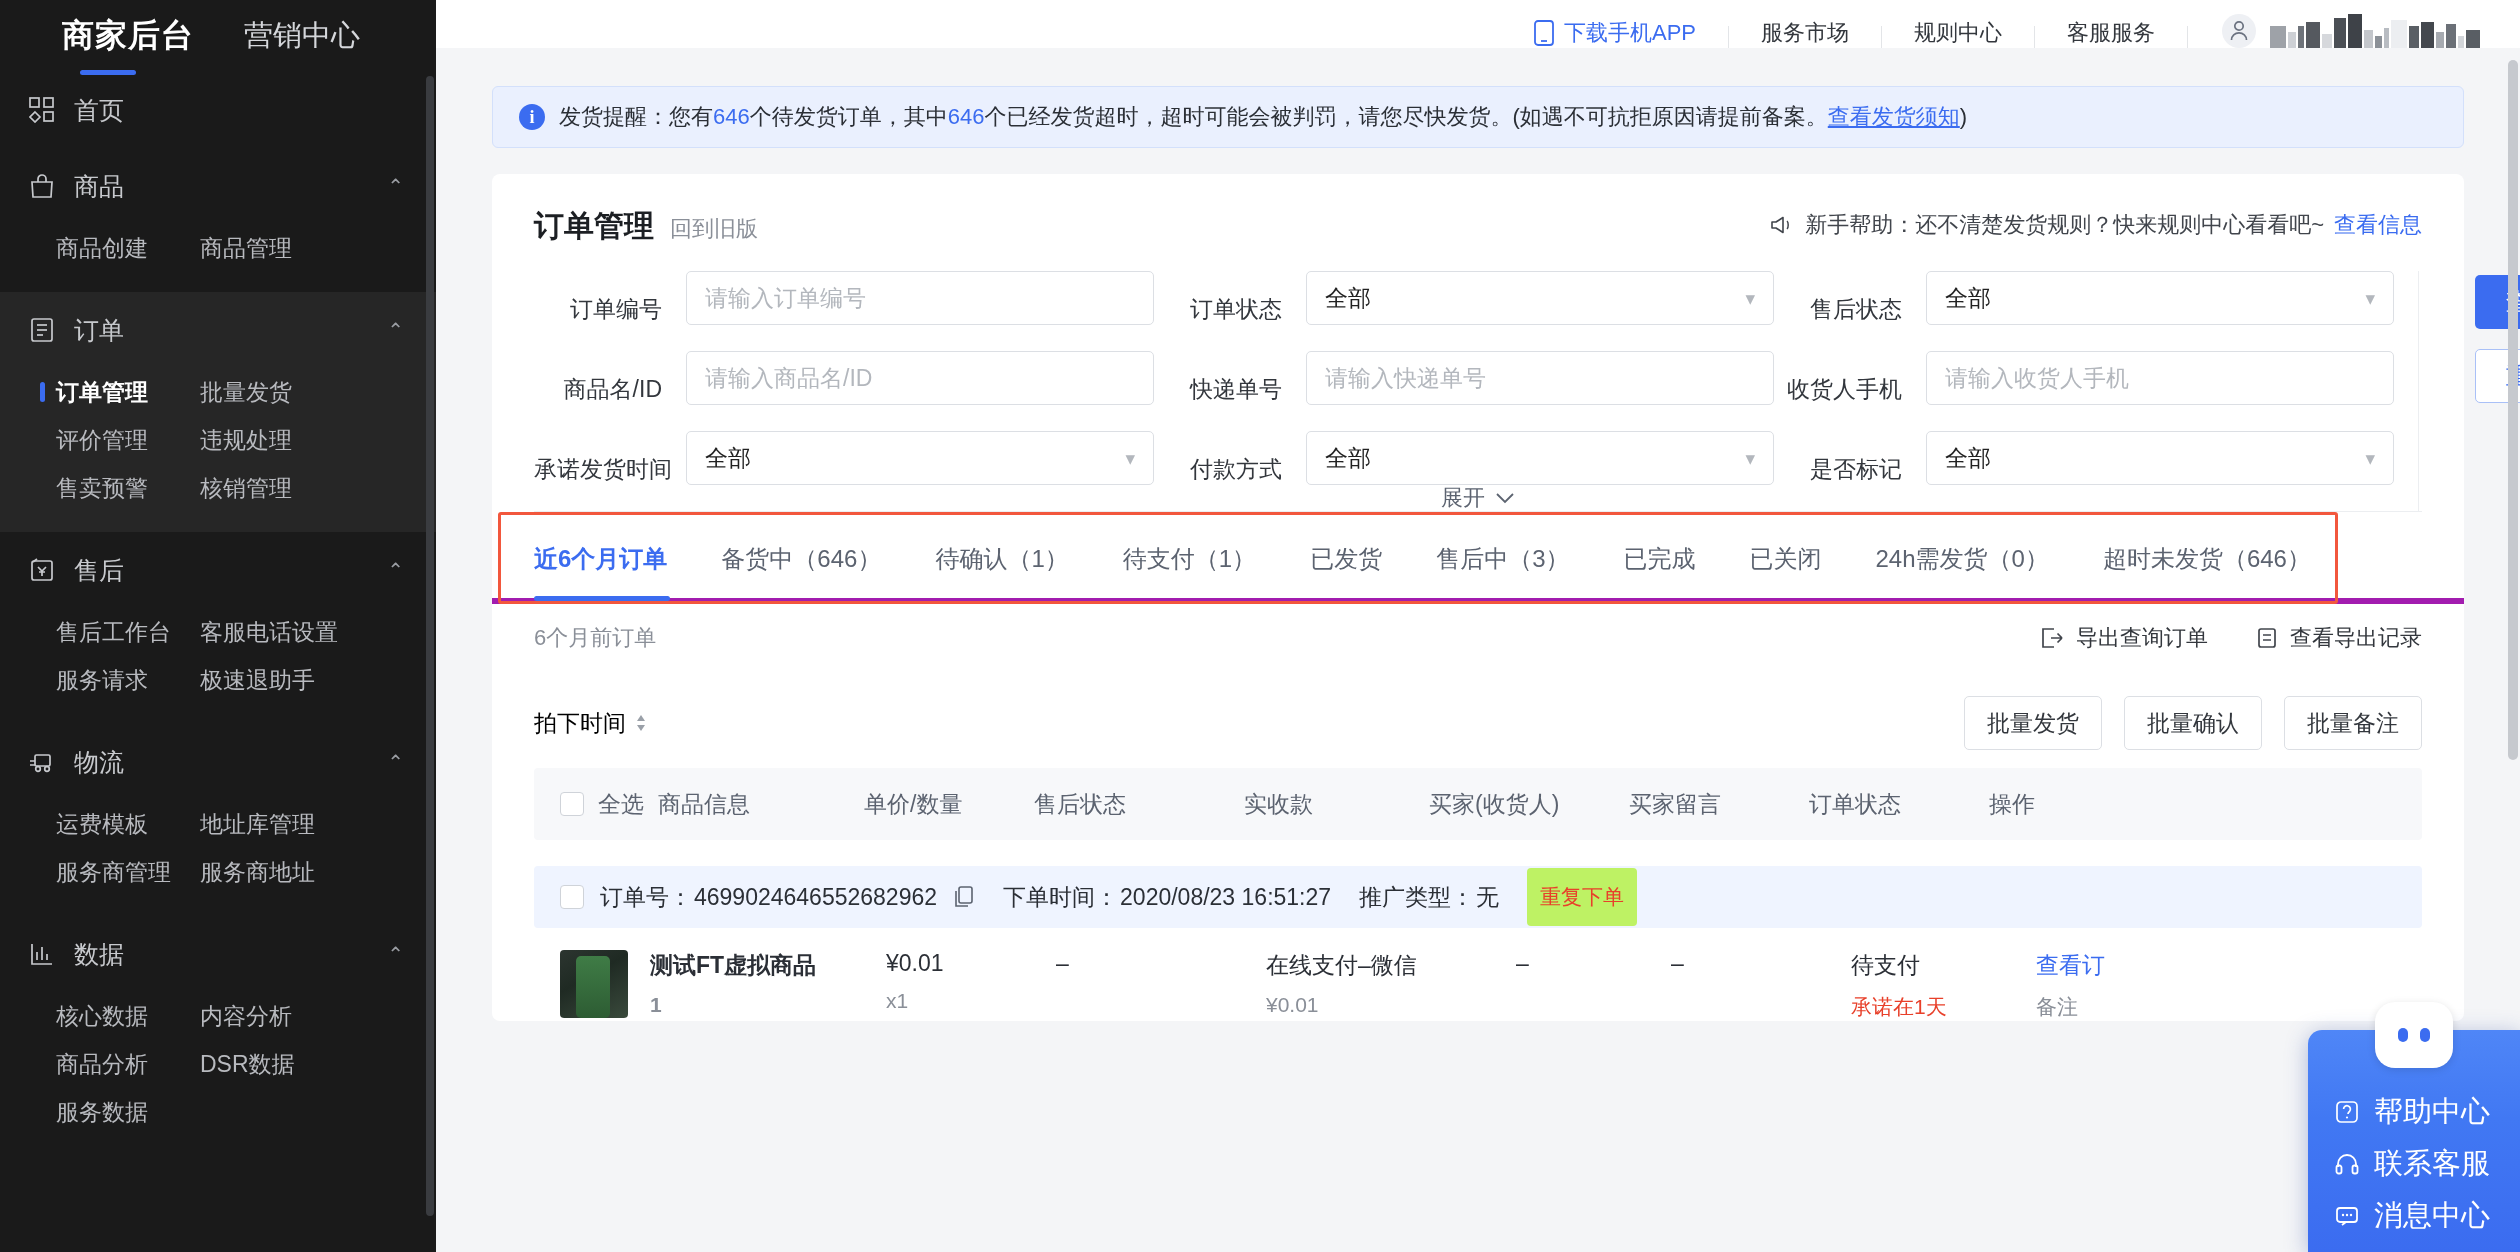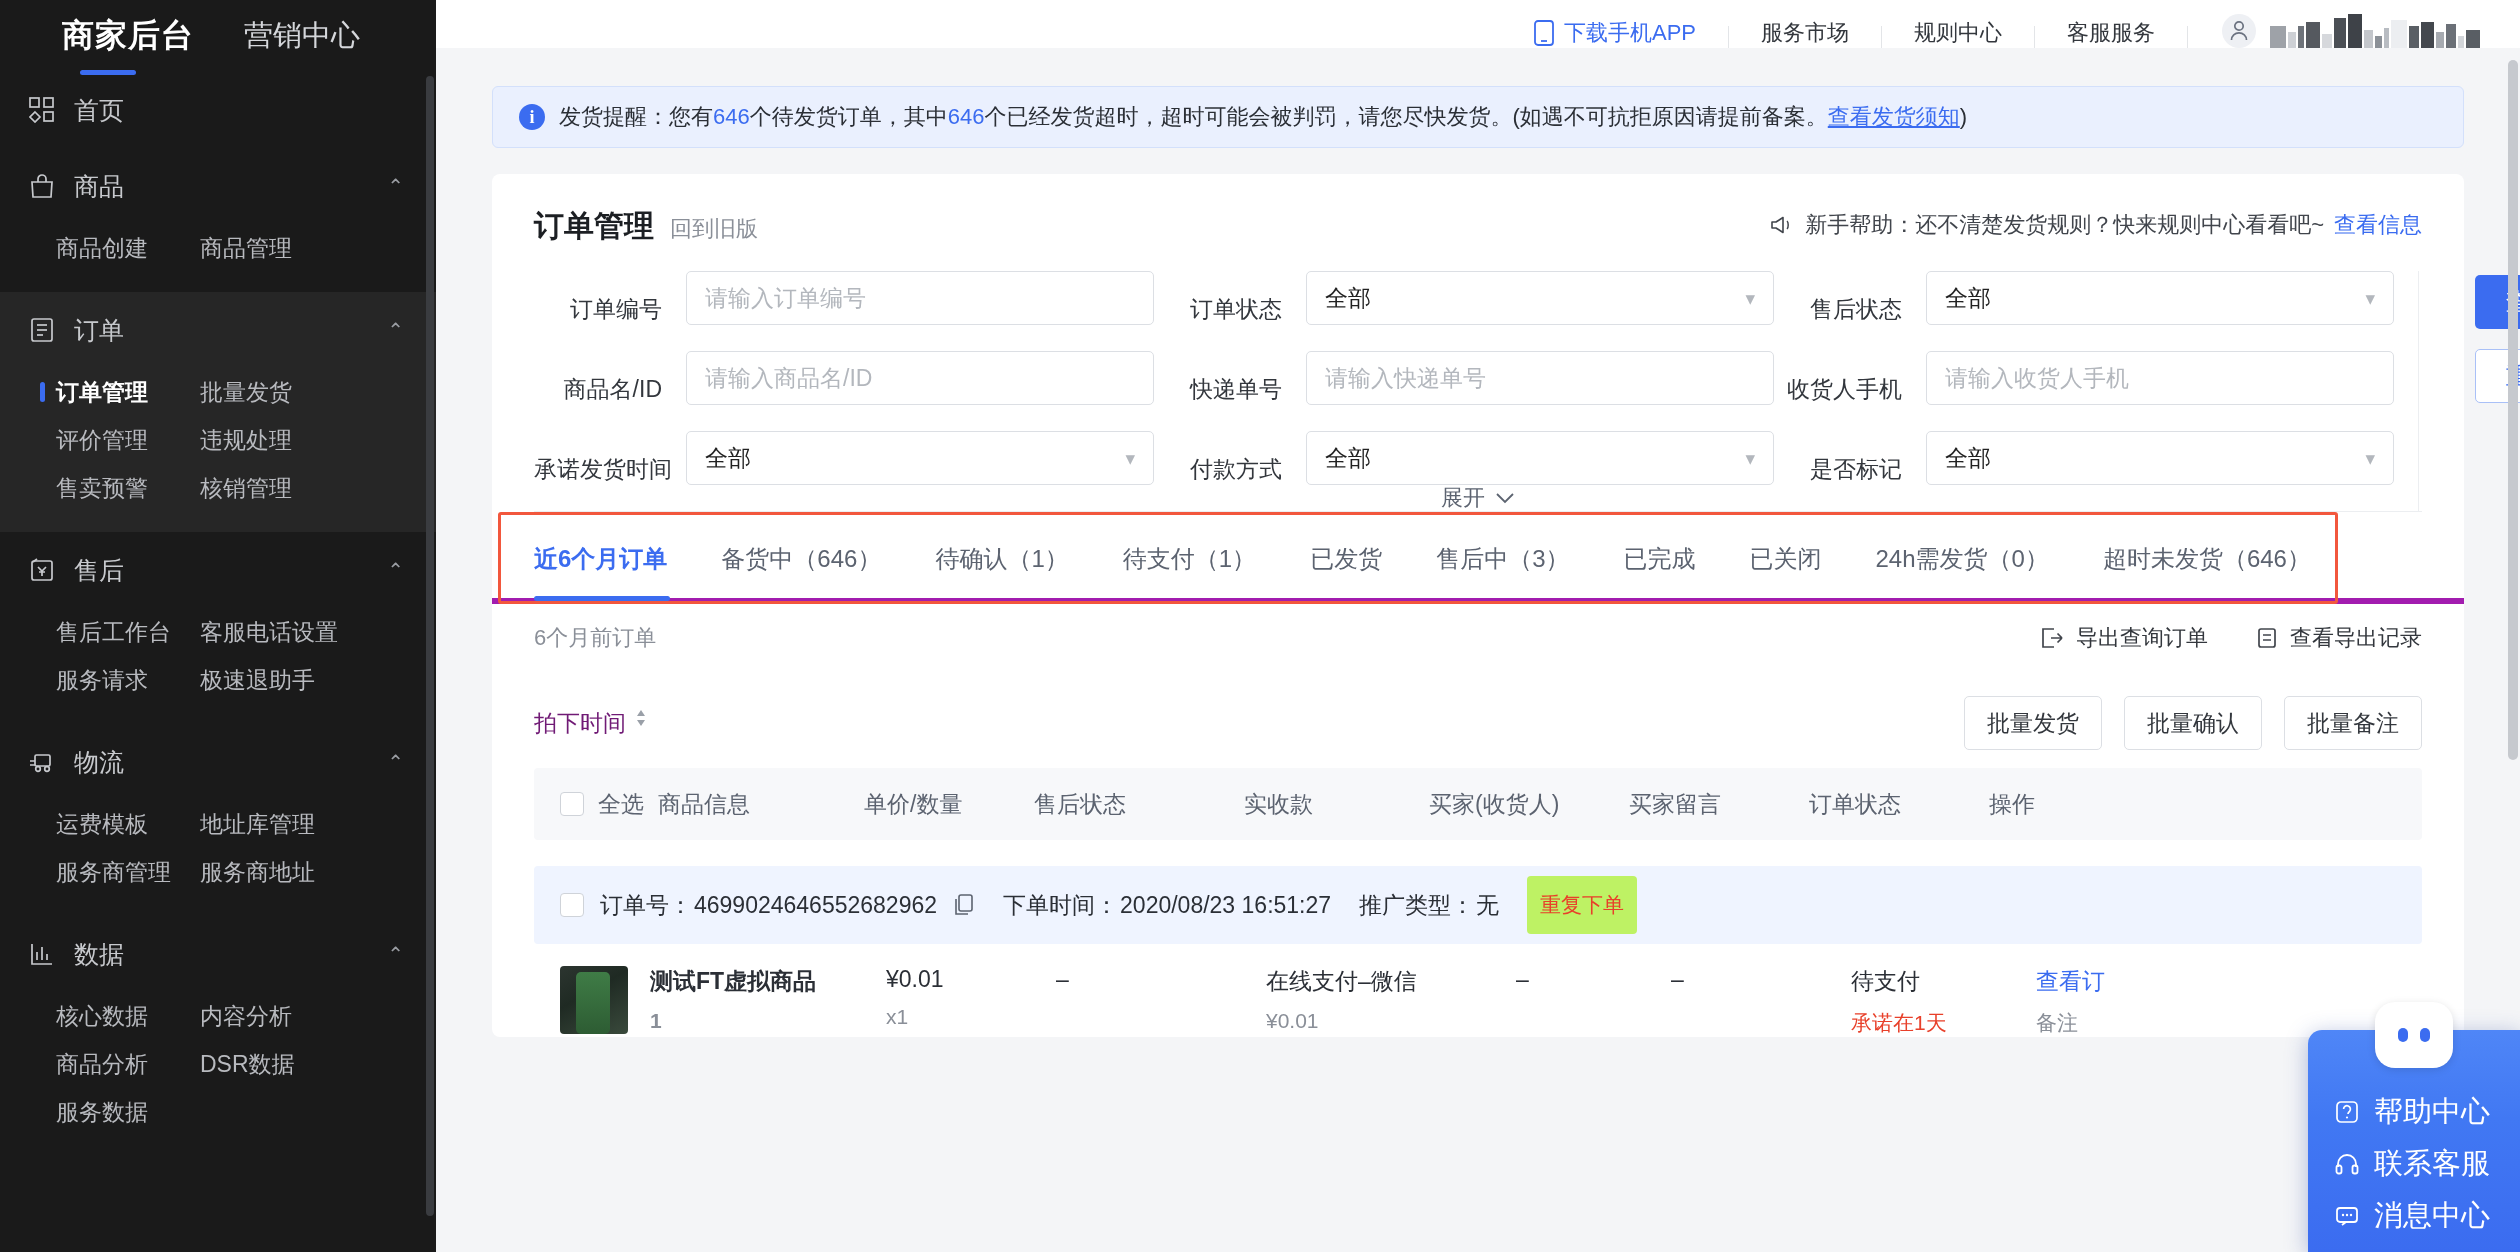--- a/index.html
+++ b/index.html
@@ -186,21 +186,21 @@
     font-size: 22px; color: #8a8f98;
   }
   .subrow .right { margin-left: auto; display: flex; gap: 48px; }
   .subrow .right span {
     color: #33373d; display: flex; align-items: center; gap: 12px; cursor: pointer;
   }
 
   .toolbar {
     display: flex; align-items: center; padding: 16px 42px 0 42px; height: 86px;
   }
-  .sortlabel { font-size: 23px; color: #701a75; display: flex; gap: 8px; }
+  .sortlabel { font-size: 23px; color: #000000; display: flex; align-items: center; gap: 8px; }
   .toolbar .tbtns { margin-left: auto; display: flex; gap: 22px; }
   .tbtn {
     height: 54px; min-width: 132px; padding: 0 22px;
     border: 1px solid #dcdfe4; border-radius: 5px; background: #fff;
     font-size: 23px; color: #33373d; font-family: inherit; cursor: pointer;
   }
 
   
   .thead {
     display: flex; align-items: center; background: #f7f8fa;
@@ -209,21 +209,21 @@
   }
   .chk {
     width: 24px; height: 24px; border: 1px solid #cfd3d9;
     border-radius: 4px; background: #fff; flex: 0 0 24px;
   }
   .th-c1 { display: flex; align-items: center; gap: 14px; padding-left: 26px; width: 330px; }
   .th { white-space: nowrap; }
 
   .orderhead {
     display: flex; align-items: center; background: #eff4ff;
-    height: 78px; margin: 26px 42px 0 42px; border-radius: 4px;
+    height: 62px; margin: 26px 42px 0 42px; border-radius: 4px;
     font-size: 23px; color: #2b2f36; padding-left: 26px; gap: 16px;
   }
   .badge-red {
     background: #bef264; color: #e8402a; font-size: 21px;
     padding: 15px 13px; border-radius: 4px; margin-left: 12px;
   }
   .orderbody {
     display: flex; margin: 0 42px; padding-top: 22px; font-size: 23px; color: #2b2f36;
   }
   .prod-thumb {

